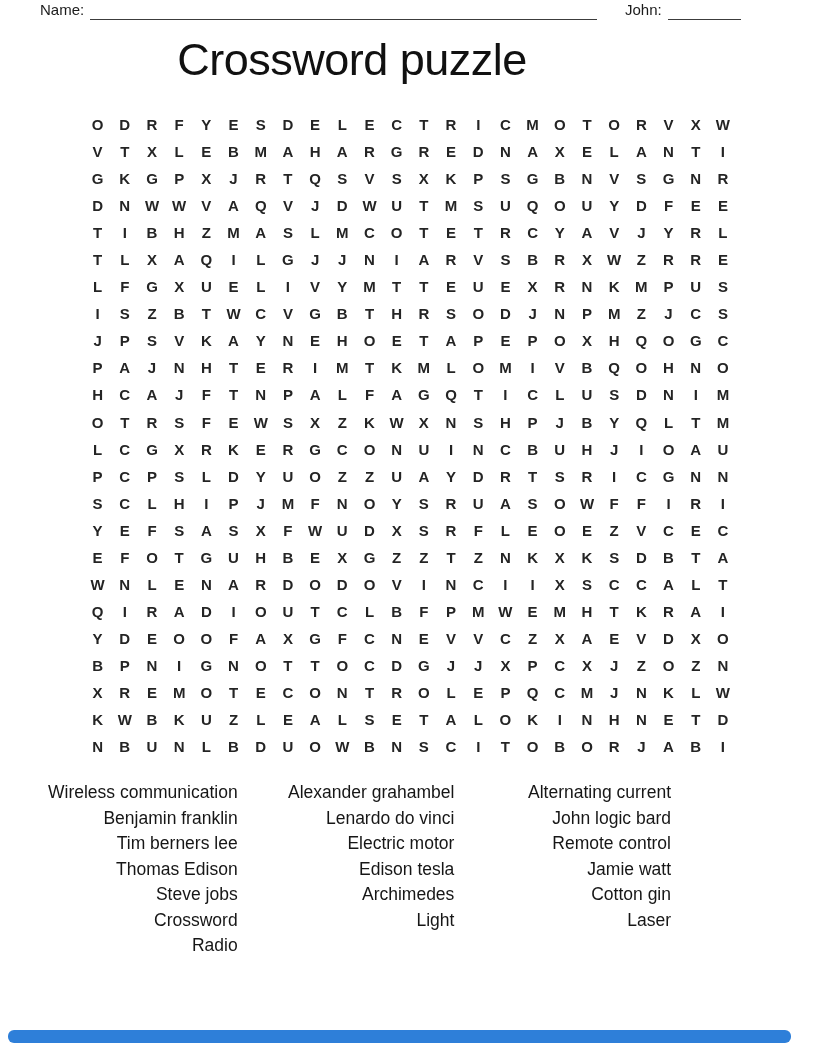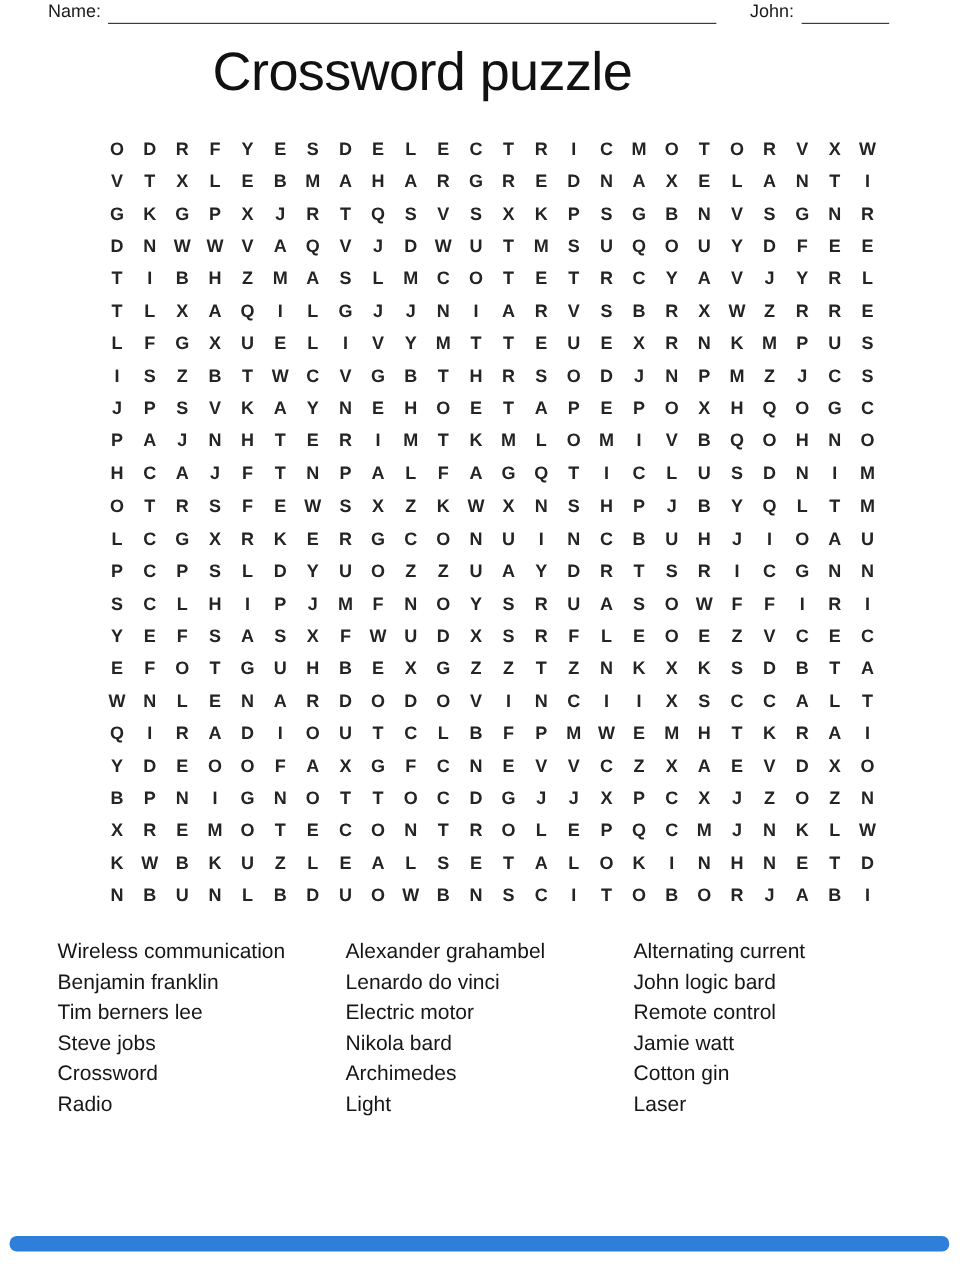--- a/index.html
+++ b/index.html
@@ -31,21 +31,21 @@
     grid-template-columns: repeat(24, 27.2px);
     grid-template-rows: repeat(24, 27.05px);
   }
   .cell {
     display: flex; align-items: center; justify-content: center;
     font-size: 15px; font-weight: 700; color: #242424;
     font-family: "Liberation Sans", sans-serif;
   }
 
   .word-list { position: absolute; top: 780px; left: 0; width: 816px; }
-  .word-col { position: absolute; top: 0; }
+  .word-col { position: absolute; top: 0; text-align: right; }
   .word-col-0 { left: 48px; }
   .word-col-1 { left: 288px; }
   .word-col-2 { left: 528px; }
   .word {
     font-size: 17.5px; line-height: 25.5px;
     font-weight: 500; color: #161616;
     white-space: nowrap;
   }
 
   .footer-bar {
@@ -644,29 +644,30 @@
     <span class="cell">A</span>
     <span class="cell">B</span>
     <span class="cell">I</span>
   </div>
 
 <div class="word-list">
   <div class="word-col word-col-0">
       <div class="word">Wireless communication</div>
       <div class="word">Benjamin franklin</div>
       <div class="word">Tim berners lee</div>
+      <div class="word">Thomas Edison</div>
       <div class="word">Steve jobs</div>
       <div class="word">Crossword</div>
       <div class="word">Radio</div>
     </div>
   <div class="word-col word-col-1">
       <div class="word">Alexander grahambel</div>
       <div class="word">Lenardo do vinci</div>
       <div class="word">Electric motor</div>
-      <div class="word">Nikola bard</div>
+      <div class="word">Edison tesla</div>
       <div class="word">Archimedes</div>
       <div class="word">Light</div>
     </div>
   <div class="word-col word-col-2">
       <div class="word">Alternating current</div>
       <div class="word">John logic bard</div>
       <div class="word">Remote control</div>
       <div class="word">Jamie watt</div>
       <div class="word">Cotton gin</div>
       <div class="word">Laser</div>

